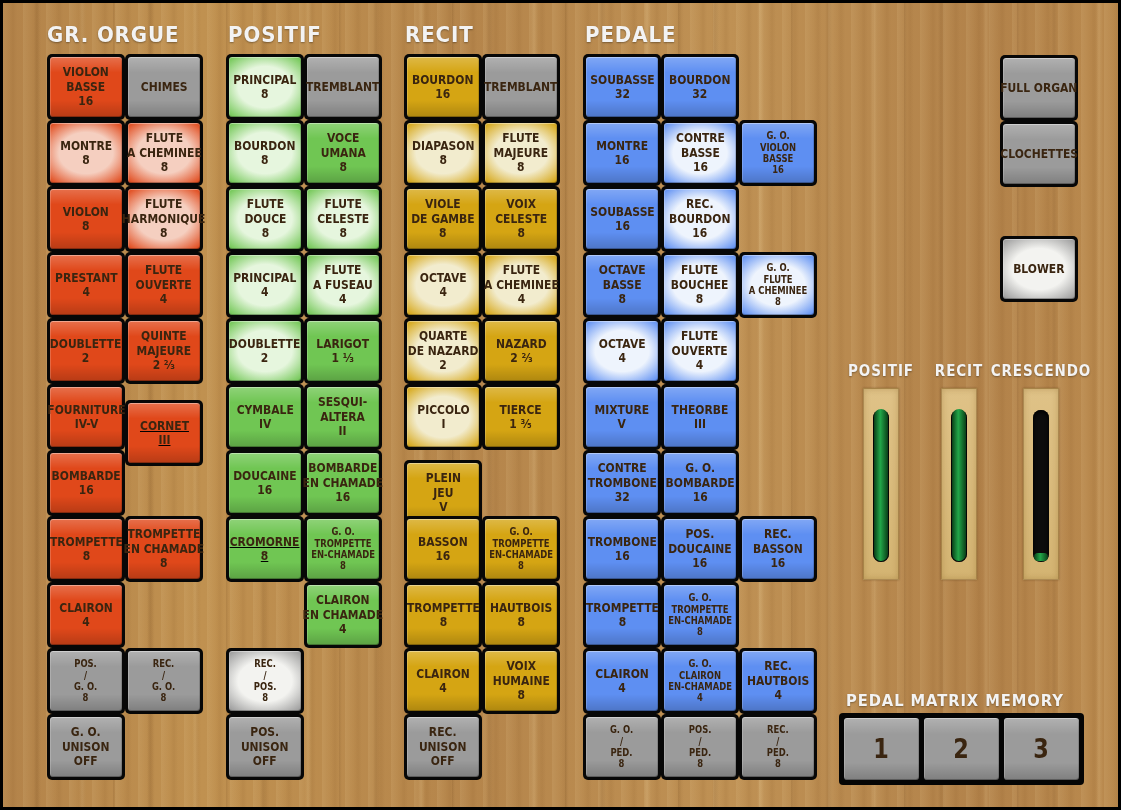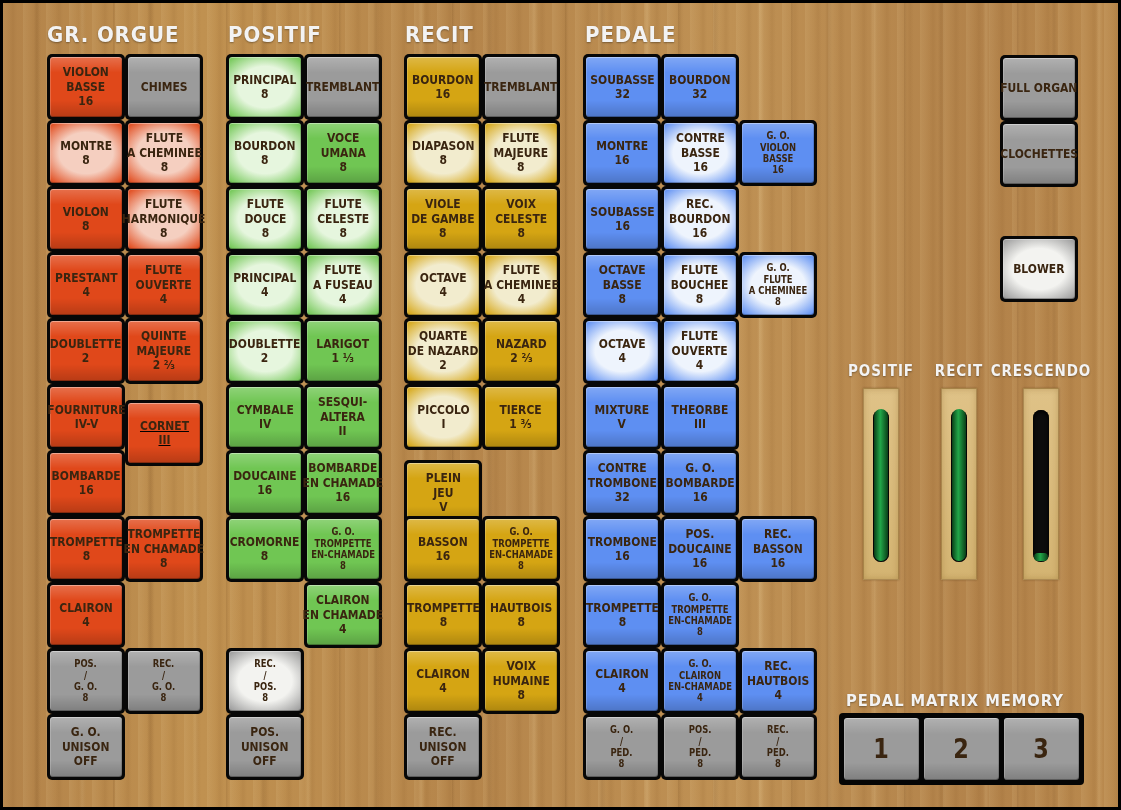--- a/index.html
+++ b/index.html
@@ -372,21 +372,21 @@
     </div>
     <div class="cell" style="left: 304px; top: 450px;">
       <div class="btn" style="--base: #70c653; --lit: #e6f6de;">
         <div class="btn-label">
           <div class="line">BOMBARDE</div>
           <div class="line">EN CHAMADE</div>
           <div class="line">16</div>
         </div>
       </div>
     </div>
-    <div class="cell" style="left: 226px; top: 516px;">
+    <div class="cell" style="left: 226px; top: 516px; text-decoration: underline;">
       <div class="btn" style="--base: #70c653; --lit: #e6f6de;">
         <div class="btn-label">
           <div class="line">CROMORNE</div>
           <div class="line">8</div>
         </div>
       </div>
     </div>
     <div class="cell" style="left: 304px; top: 516px;">
       <div class="btn small" style="--base: #70c653; --lit: #e6f6de;">
         <div class="btn-label">

